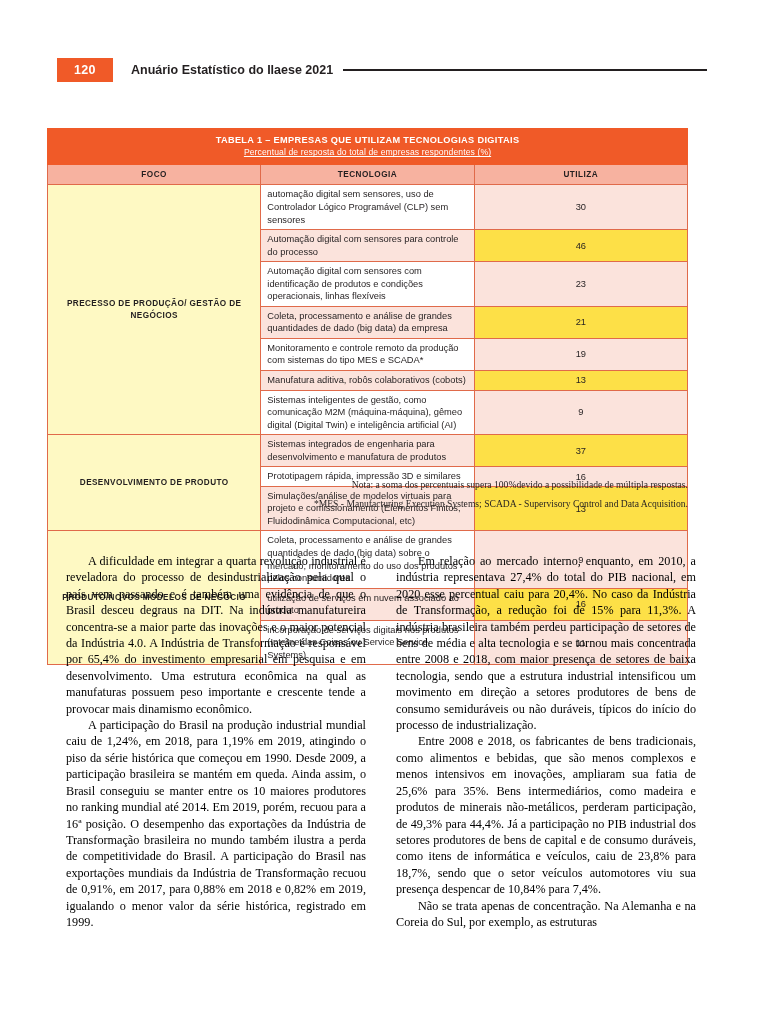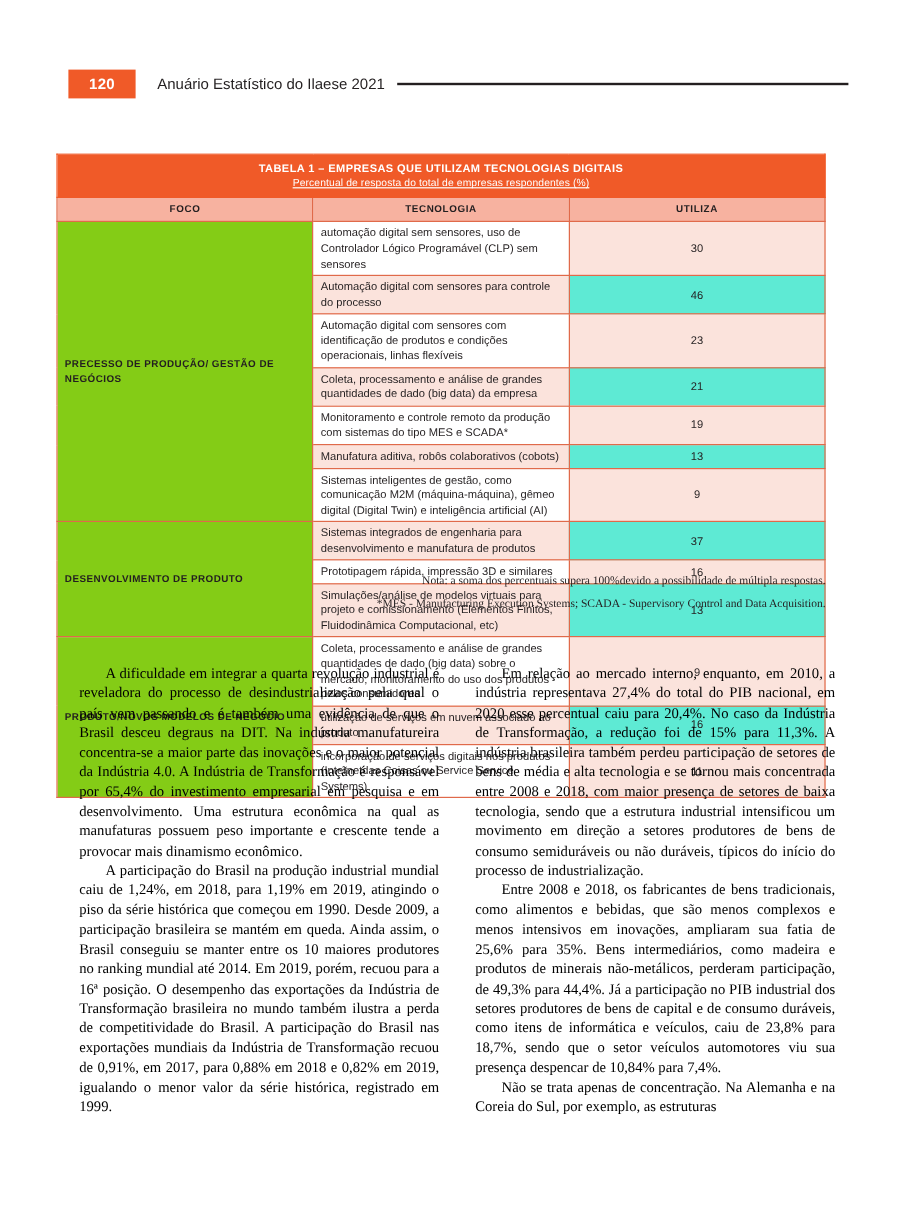--- a/index.html
+++ b/index.html
@@ -38,20 +38,21 @@
     font-size: 12.5px;
     font-weight: bold;
     letter-spacing: 0.3px;
   }
   .header-title {
     font-family: "Liberation Sans", sans-serif;
     font-size: 12.5px;
     color: #231f20;
     margin-left: 18px;
     white-space: nowrap;
+    font-weight: bold;
   }
   .header-rule {
     flex: 1;
     height: 1.5px;
     background: #231f20;
     margin-left: 10px;
   }
 
   
   .table-wrap {
@@ -94,42 +95,42 @@
   .col-head {
     background: #f7b2a0;
     color: #231f20;
     font-size: 8.2px;
     font-weight: bold;
     letter-spacing: 0.5px;
     text-align: center;
     padding: 5px 16px !important;
   }
   .focus-cell {
-    background: #84cc16;
+    background: #fef9c3;
     font-size: 8.2px;
     font-weight: bold;
     letter-spacing: 0.4px;
-    text-align: left;
+    text-align: center;
     line-height: 1.5;
     color: #231f20;
   }
   .tech-cell {
     font-size: 9.3px;
     line-height: 1.35;
     color: #231f20;
     background: #ffffff;
   }
   .tech-cell.alt {
     background: #fbe3dc;
   }
   .val-cell {
     font-size: 9.3px;
     text-align: center;
     color: #231f20;
-    background: #5eead4;
+    background: #fde047;
   }
   .val-cell.alt {
     background: #fbe3dc;
   }
   .w-focus { width: 115px; }
   .w-val { width: 56px; }
 
   
   .notes {
     position: absolute;

